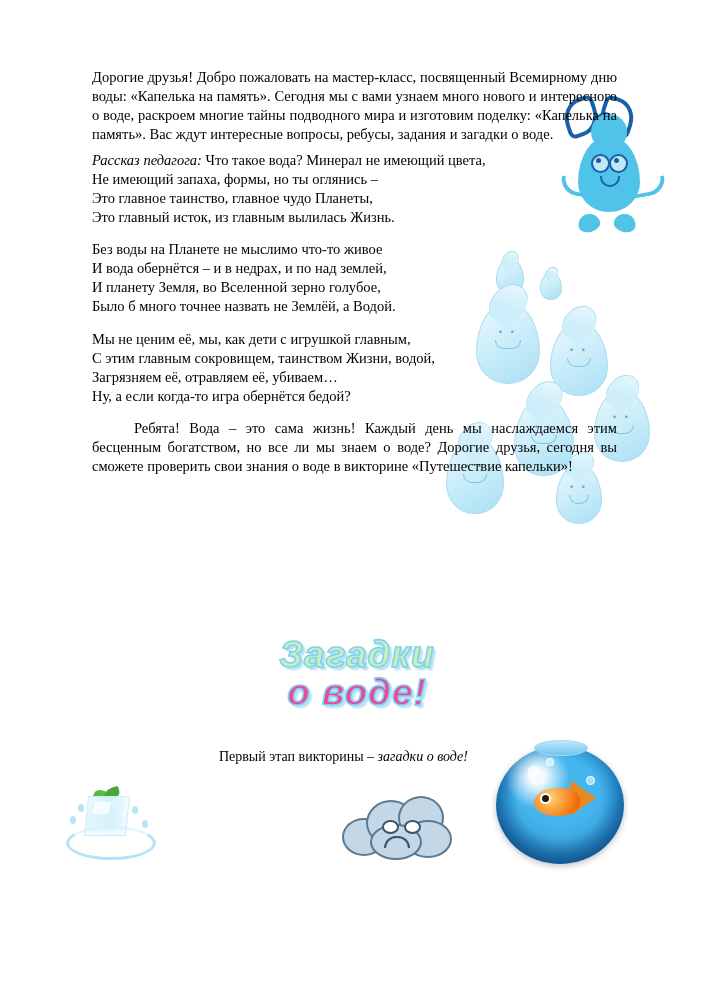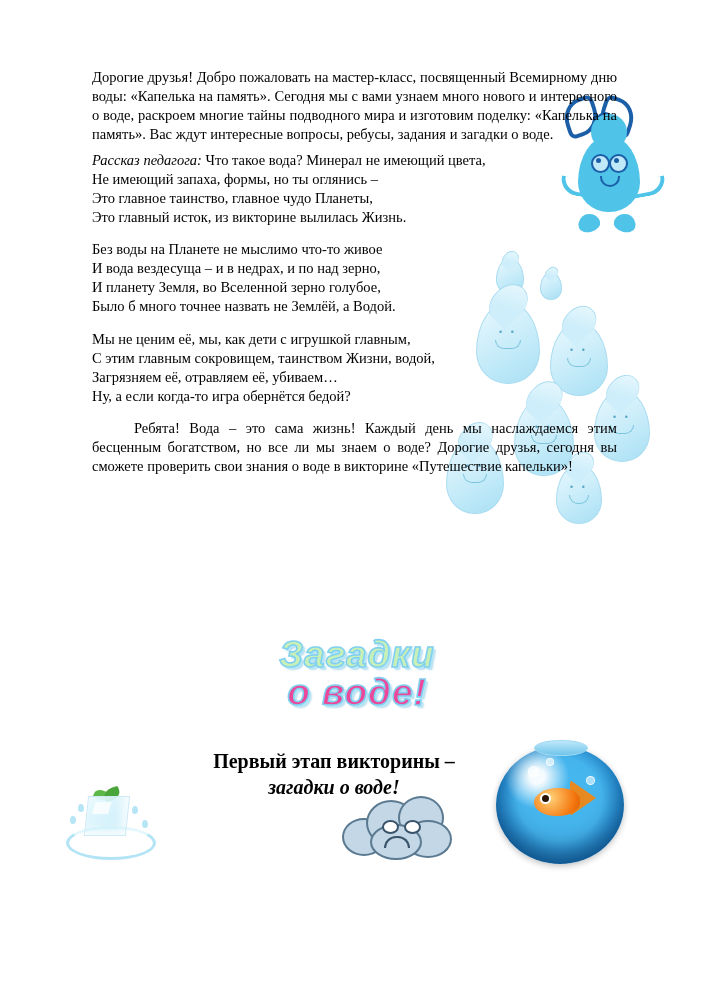--- a/index.html
+++ b/index.html
@@ -198,24 +198,23 @@
       3px 3px 2px rgba(120,190,220,.55);
   }
   .wordart .line.two { color: #ec4899; }
 
   
   .caption {
     position: absolute;
     left: 200px;
     top: 748px;
     width: 268px;
-    font-size: 20px;
+    font-size: 14px;
     line-height: 1.3;
-    text-align: center;
-    font-weight: bold;
+    text-align: right;
   }
 
   
   .ice {
     position: absolute;
     left: 58px;
     top: 786px;
     width: 104px;
     height: 74px;
   }
@@ -423,26 +422,26 @@
     <div class="gap"></div>
 
     <p>Дорогие друзья! Добро пожаловать на мастер-класс, посвященный Всемирному дню воды: «Капелька на память».  Сегодня мы с вами узнаем много нового и интересного о воде, раскроем многие тайны подводного мира и изготовим поделку: «Капелька на память». Вас ждут интересные вопросы, ребусы, задания и загадки о воде.</p>
 
     <div class="gap-sm"></div>
 
     <p class="poem"><span class="it">Рассказ педагога:</span><span> Что такое вода? Минерал не имеющий цвета,</span></p>
 
     <p class="poem">Не имеющий запаха, формы, но ты оглянись –</p>
     <p class="poem">Это главное таинство, главное чудо Планеты,</p>
-    <p class="poem">Это главный исток, из викторине вылилась Жизнь.</p>
+    <p class="poem">Это главный исток, из главным вылилась Жизнь.</p>
 
     <div class="gap"></div>
 
     <p class="poem">Без воды на Планете не мыслимо что-то живое</p>
-    <p class="poem">И вода вездесуща – и в недрах, и по над зерно,</p>
+    <p class="poem">И вода обернётся – и в недрах, и по над землей,</p>
     <p class="poem">И планету Земля, во Вселенной зерно голубое,</p>
     <p class="poem">Было б много точнее назвать не Землёй, а Водой.</p>
 
     <div class="gap"></div>
 
     <p class="poem">Мы не ценим её, мы, как дети с игрушкой главным,</p>
     <p class="poem">С этим главным сокровищем, таинством Жизни, водой,</p>
     <p class="poem">Загрязняем её, отравляем её, убиваем…</p>
     <p class="poem">Ну, а если когда-то игра обернётся бедой?</p>
 

